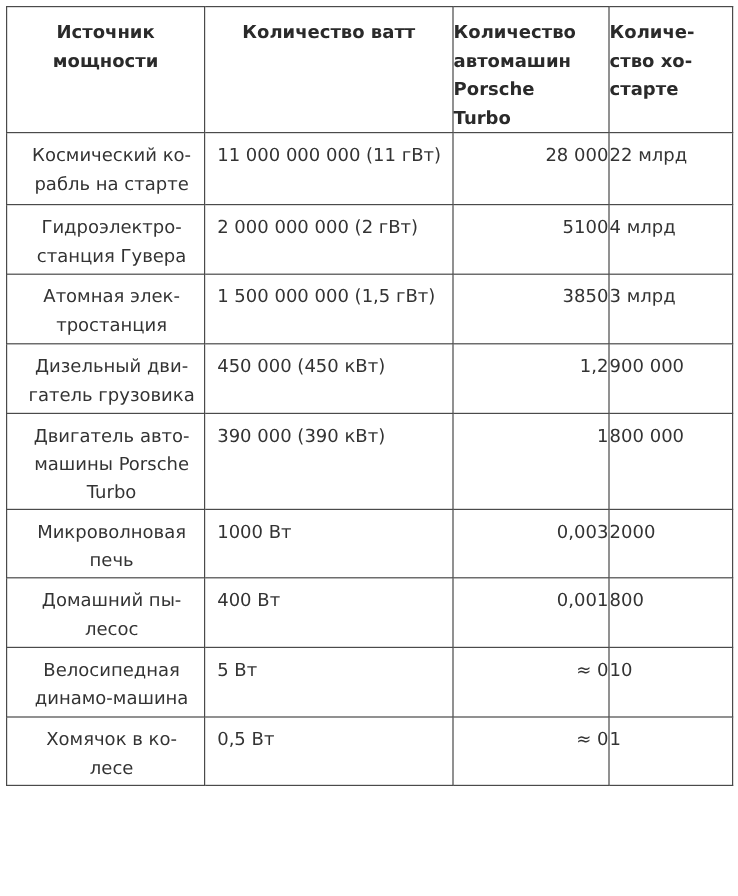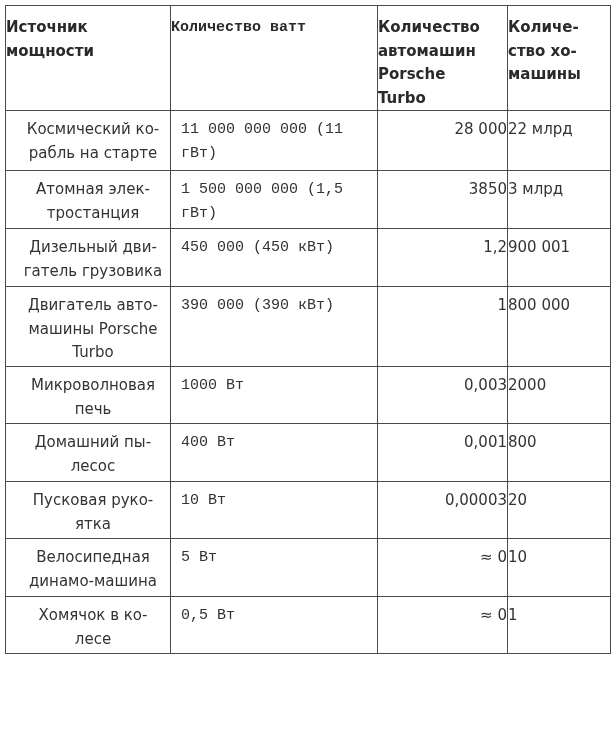--- a/index.html
+++ b/index.html
@@ -37,24 +37,24 @@
       padding-top: 10px;
       color: #2a2a2a;
     }
     .tbl td {
       font-size: 15px;
       line-height: 23.5px;
       padding-top: 7px;
       color: #333333;
     }
     .c-src { width: 165px; text-align: center; padding-left: 10px !important; }
-    .c-w   { width: 207px; text-align: left; padding-left: 10px !important; font-family: Liberation Mono, monospace; }
+    .c-w   { width: 207px; text-align: left; padding-left: 10px !important; }
     .c-car { width: 130px; text-align: right; }
     .c-ham { width: 103px; text-align: left; }
-    th.c-src, th.c-w { padding-left: 0 !important; }
+    th.c-src, th.c-w { text-align: center; padding-left: 0 !important; }
     .hdr-row { height: 103px; }
     .line { display: block; }
   </style>
 </head>
 <body>
 
 <table class="tbl">
   <thead>
     <tr class="hdr-row">
       <th class="c-src">
@@ -66,56 +66,65 @@
       </th>
       <th class="c-car">
         <span class="line">Количество</span>
         <span class="line">автомашин</span>
         <span class="line">Porsche</span>
         <span class="line">Turbo</span>
       </th>
       <th class="c-ham">
         <span class="line">Количе-</span>
         <span class="line">ство хо-</span>
-        <span class="line">машины</span>
+        <span class="line">старте</span>
       </th>
     </tr>
   </thead>
   <tbody id="tbody">
 
     <tr style="height:60px">
       <td class="c-src">
         <span class="line">Космический ко-</span>
         <span class="line">рабль на старте</span>
       </td>
       <td class="c-w">11 000 000 000 (11 гВт)</td>
       <td class="c-car">28 000</td>
       <td class="c-ham">22 млрд</td>
     </tr>
 
+    <tr style="height:58px">
+      <td class="c-src">
+        <span class="line">Гидроэлектро-</span>
+        <span class="line">станция Гувера</span>
+      </td>
+      <td class="c-w">2 000 000 000 (2 гВт)</td>
+      <td class="c-car">5100</td>
+      <td class="c-ham">4 млрд</td>
+    </tr>
 
     <tr style="height:58px">
       <td class="c-src">
         <span class="line">Атомная элек-</span>
         <span class="line">тростанция</span>
       </td>
       <td class="c-w">1 500 000 000 (1,5 гВт)</td>
       <td class="c-car">3850</td>
       <td class="c-ham">3 млрд</td>
     </tr>
 
 
     <tr style="height:58px">
       <td class="c-src">
         <span class="line">Дизельный дви-</span>
         <span class="line">гатель грузовика</span>
       </td>
       <td class="c-w">450 000 (450 кВт)</td>
       <td class="c-car">1,2</td>
-      <td class="c-ham">900 001</td>
+      <td class="c-ham">900 000</td>
     </tr>
 
     <tr style="height:80px">
       <td class="c-src">
         <span class="line">Двигатель авто-</span>
         <span class="line">машины Porsche</span>
         <span class="line">Turbo</span>
       </td>
       <td class="c-w">390 000 (390 кВт)</td>
       <td class="c-car">1</td>
@@ -135,29 +144,20 @@
     <tr style="height:58px">
       <td class="c-src">
         <span class="line">Домашний пы-</span>
         <span class="line">лесос</span>
       </td>
       <td class="c-w">400 Вт</td>
       <td class="c-car">0,001</td>
       <td class="c-ham">800</td>
     </tr>
 
-    <tr style="height:57px">
-      <td class="c-src">
-        <span class="line">Пусковая руко-</span>
-        <span class="line">ятка</span>
-      </td>
-      <td class="c-w">10 Вт</td>
-      <td class="c-car">0,00003</td>
-      <td class="c-ham">20</td>
-    </tr>
 
     <tr style="height:58px">
       <td class="c-src">
         <span class="line">Велосипедная</span>
         <span class="line">динамо-машина</span>
       </td>
       <td class="c-w">5 Вт</td>
       <td class="c-car">≈ 0</td>
       <td class="c-ham">10</td>
     </tr>

